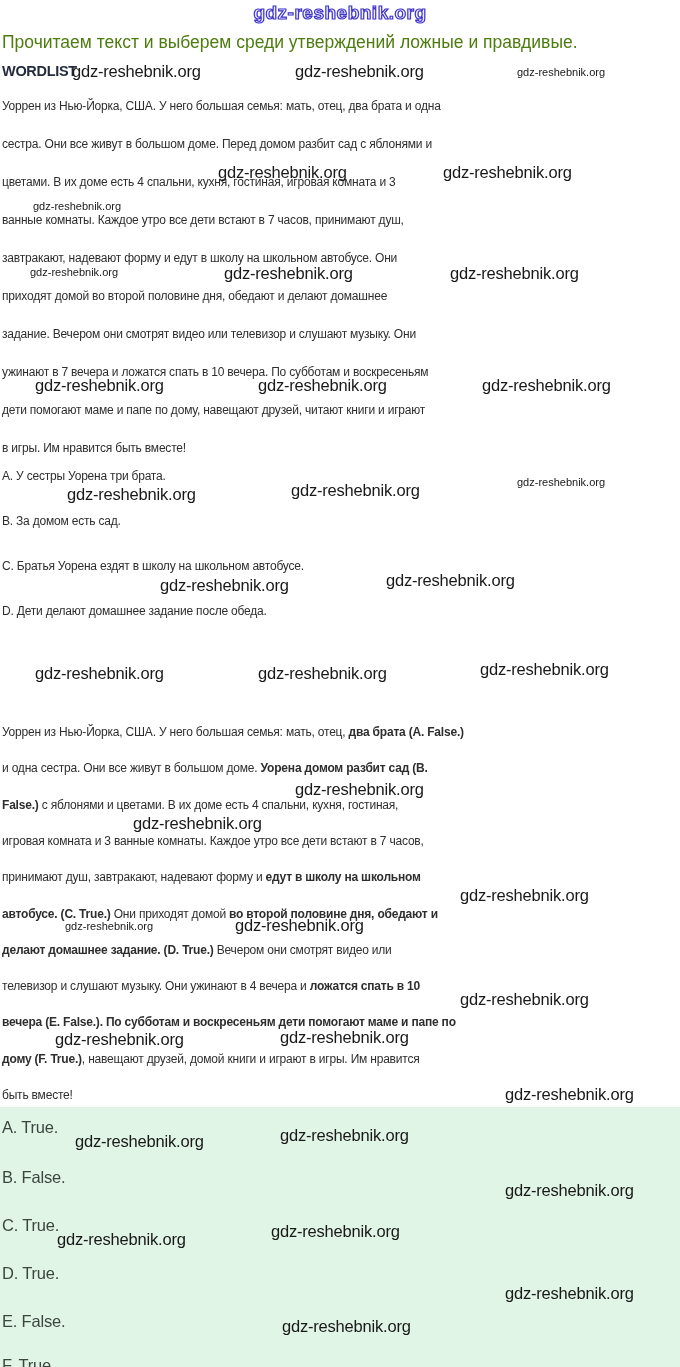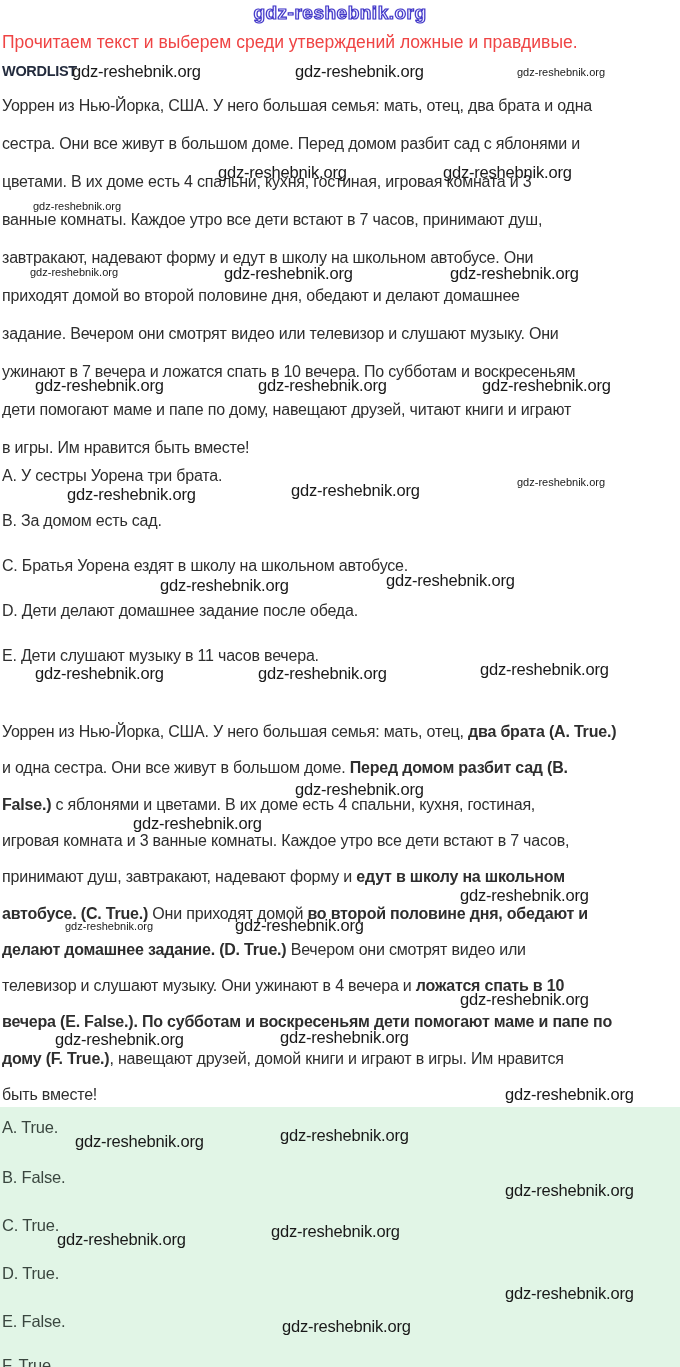--- a/index.html
+++ b/index.html
@@ -15,25 +15,25 @@
     position:absolute;top:2px;left:0;width:100%;
     text-align:center;
     font-size:19px;font-weight:700;letter-spacing:.5px;
     color:#efeeff;
     -webkit-text-stroke:1.2px #4238c8;
     text-shadow:0 0 1px #4238c8;
   }
   .line{
     position:absolute;left:2px;
     white-space:pre;
-    font-size:16px;
+    font-size:12px;
     letter-spacing:-0.2px;
     line-height:20px;
   }
-  .intro{font-size:17.5px;color:#ef4444;letter-spacing:0;}
+  .intro{font-size:17.5px;color:#4d7c0f;letter-spacing:0;}
   .wordlist{font-weight:700;font-size:14.5px;color:#232b3d;letter-spacing:-0.3px;}
   .b{font-weight:700;}
   .answers-bg{
     position:absolute;left:0;top:1107px;
     width:680px;height:260px;
   }
   .answer{
     position:absolute;left:2px;white-space:pre;
     font-size:16.5px;color:#3a463f;letter-spacing:-0.2px;
   }
@@ -62,24 +62,23 @@
   <div class="line" style="top:248px">завтракают, надевают форму и едут в школу на школьном автобусе. Они</div>
   <div class="line" style="top:324px">задание. Вечером они смотрят видео или телевизор и слушают музыку. Они</div>
   <div class="line" style="top:362px">ужинают в 7 вечера и ложатся спать в 10 вечера. По субботам и воскресеньям</div>
   <div class="line" style="top:400px">дети помогают маме и папе по дому, навещают друзей, читают книги и играют</div>
   <div class="line" style="top:438px">в игры. Им нравится быть вместе!</div>
 
   <div class="line" style="top:466px">A. У сестры Уорена три брата.</div>
   <div class="line" style="top:511px">B. За домом есть сад.</div>
   <div class="line" style="top:556px">C. Братья Уорена ездят в школу на школьном автобусе.</div>
   <div class="line" style="top:601px">D. Дети делают домашнее задание после обеда.</div>
-  <div class="line" style="top:646px">E. Дети слушают музыку в 11 часов вечера.</div>
 
-  <div class="line" style="top:722px"><span>Уоррен из Нью-Йорка, США. У него большая семья: мать, отец, </span><span class="b">два брата (A. True.)</span></div>
-  <div class="line" style="top:758px"><span>и одна сестра. Они все живут в большом доме. </span><span class="b">Перед домом разбит сад (B.</span></div>
+  <div class="line" style="top:722px"><span>Уоррен из Нью-Йорка, США. У него большая семья: мать, отец, </span><span class="b">два брата (A. False.)</span></div>
+  <div class="line" style="top:758px"><span>и одна сестра. Они все живут в большом доме. </span><span class="b">Уорена домом разбит сад (B.</span></div>
   <div class="line" style="top:795px"><span class="b">False.)</span><span> с яблонями и цветами. В их доме есть 4 спальни, кухня, гостиная,</span></div>
   <div class="line" style="top:831px"><span>игровая комната и 3 ванные комнаты. Каждое утро все дети встают в 7 часов,</span></div>
   <div class="line" style="top:867px"><span>принимают душ, завтракают, надевают форму и </span><span class="b">едут в школу на школьном</span></div>
   <div class="line" style="top:904px"><span class="b">автобусе. (C. True.)</span><span> Они приходят домой </span><span class="b">во второй половине дня, обедают и</span></div>
   <div class="line" style="top:940px"><span class="b">делают домашнее задание. (D. True.)</span><span> Вечером они смотрят видео или</span></div>
   <div class="line" style="top:976px"><span>телевизор и слушают музыку. Они ужинают в 4 вечера и </span><span class="b">ложатся спать в 10</span></div>
   <div class="line" style="top:1012px"><span class="b">вечера (E. False.). По субботам и воскресеньям дети помогают маме и папе по</span></div>
   <div class="line" style="top:1049px"><span class="b">дому (F. True.)</span><span>, навещают друзей, домой книги и играют в игры. Им нравится</span></div>
   <div class="line" style="top:1085px"><span>быть вместе!</span></div>
 

